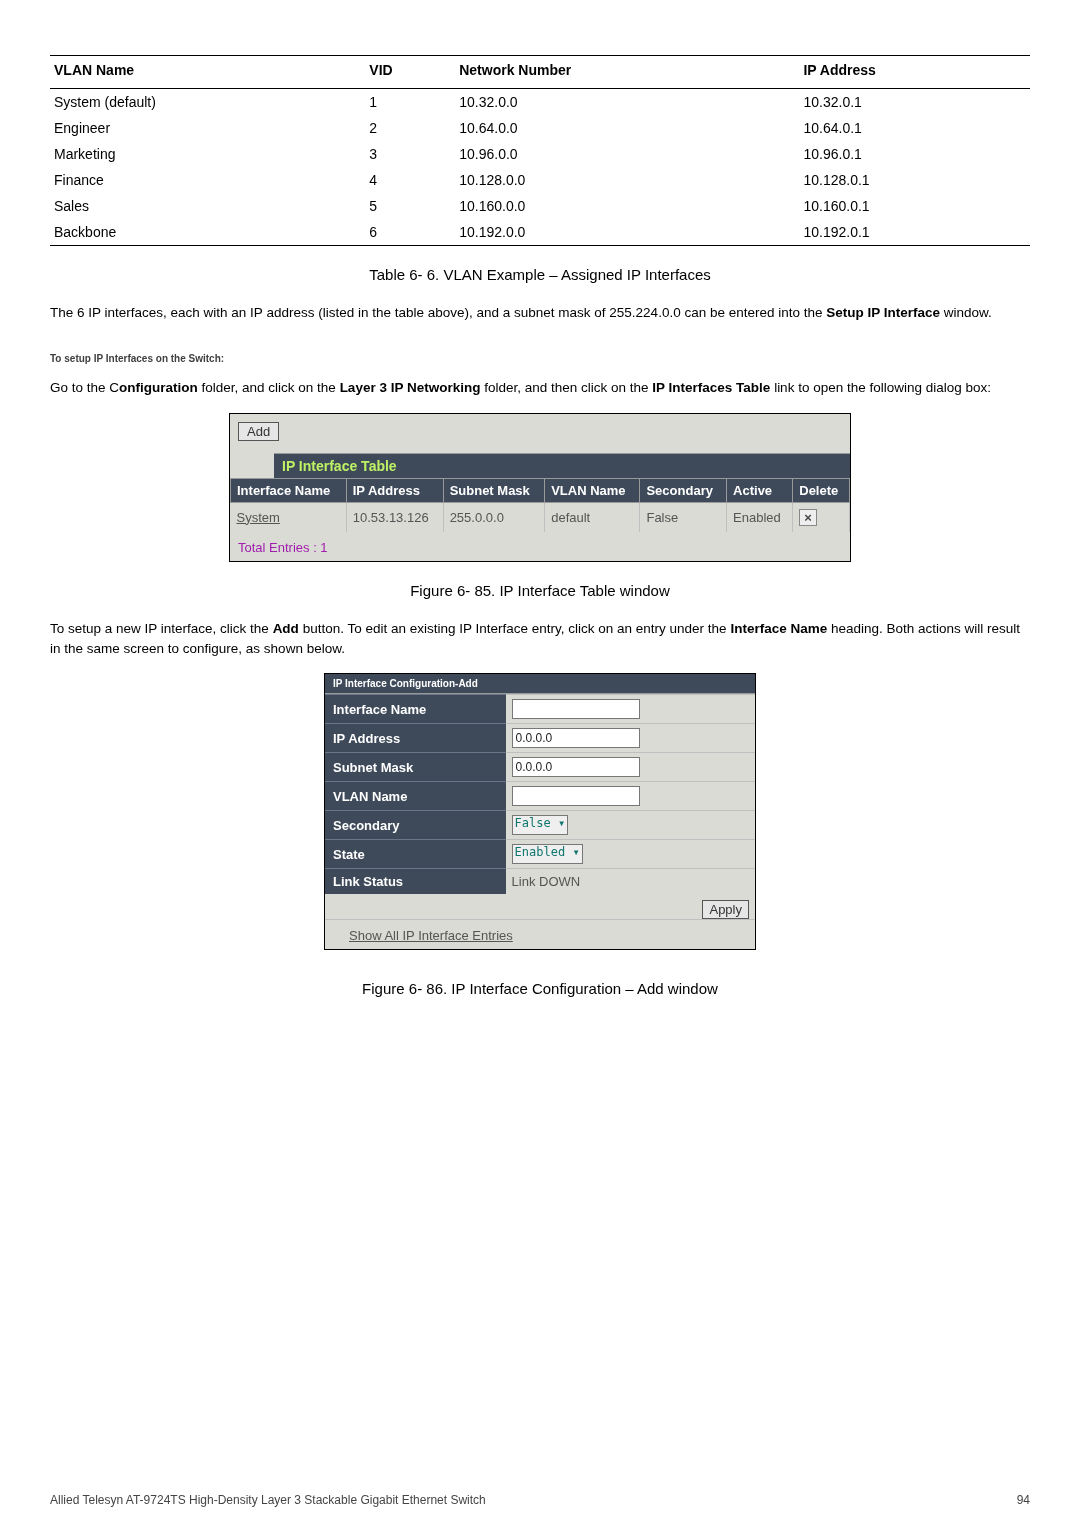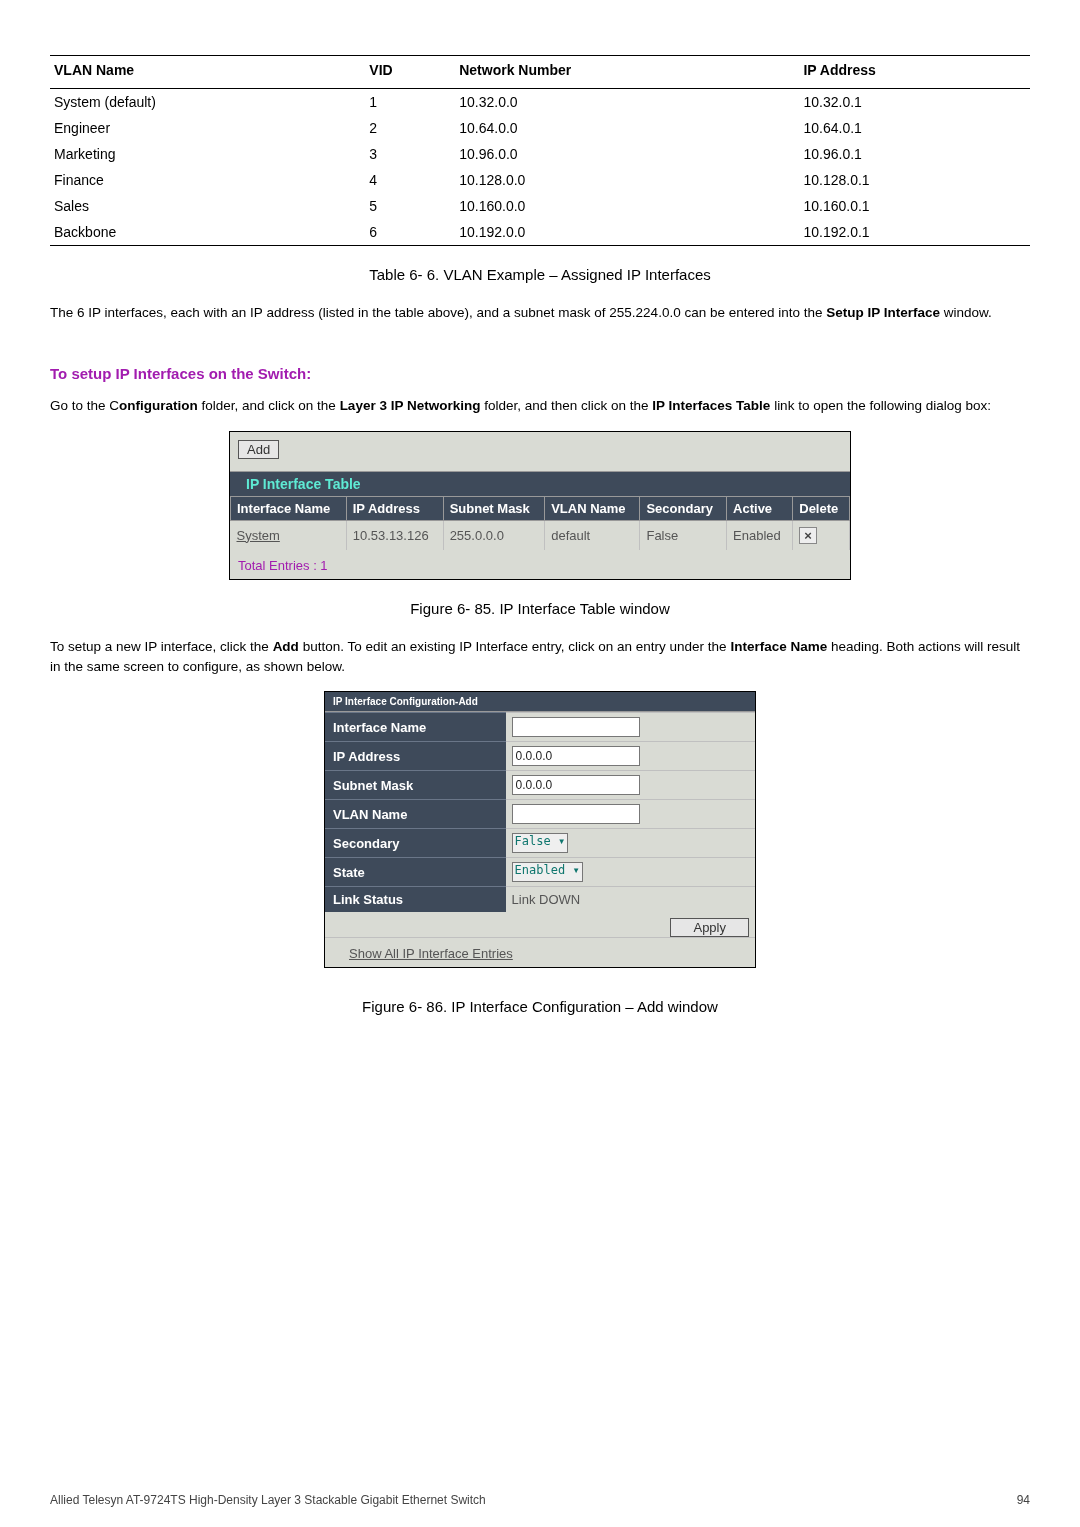--- a/index.html
+++ b/index.html
@@ -38,48 +38,49 @@
     font-size: 15px;
     margin: 20px 0;
   }
   .para {
     font-size: 13.5px;
     line-height: 1.5;
     margin: 14px 0;
   }
   .bold { font-weight: bold; }
   .section-red {
-    color: #a21caf;
-    font-weight: bold;
-    font-size: 15px;
-    margin-top: 42px;
+    color: #404040;
+    font-weight: bold;
+    font-size: 10px;
+    margin-top: 30px;
   }
 
   .screenshot1 {
     width: 620px;
     margin: 14px auto 0 auto;
     background: #d9dbd4;
     border: 1px solid #000;
   }
   .ss1-add {
     display: inline-block;
     margin: 8px 8px 12px 8px;
     background: #e6e6e6;
     border: 1px solid #555;
     padding: 1px 8px;
     font-size: 13px;
     color: #333;
   }
   .ss1-title {
     background: #3e4a5a;
-    color: #5eead4;
+    color: #bef264;
     font-size: 14px;
-    padding: 4px 16px;
+    padding: 4px 8px;
     font-weight: bold;
     border-top: 1px solid #999;
+    margin-left: 44px;
   }
   table.ss1t {
     width: 100%;
     border-collapse: collapse;
     font-size: 13px;
   }
   table.ss1t th {
     background: #3e4a5a;
     color: #fff;
     font-weight: bold;
@@ -157,21 +158,21 @@
     padding: 0 2px;
     height: 18px;
     font-family: monospace;
     color:#0f766e;
   }
   .applybtn {
     float: right;
     margin: 6px 6px 0 0;
     border: 1px solid #555;
     background: #e6e6e6;
-    padding: 1px 22px;
+    padding: 1px 6px;
     font-size: 13px;
     color: #333;
   }
   .ss2-foot {
     clear: both;
     color: #555;
     font-size: 13px;
     padding: 8px 8px 6px 24px;
     text-decoration: underline;
     border-top: 1px solid #c0c0c0;

